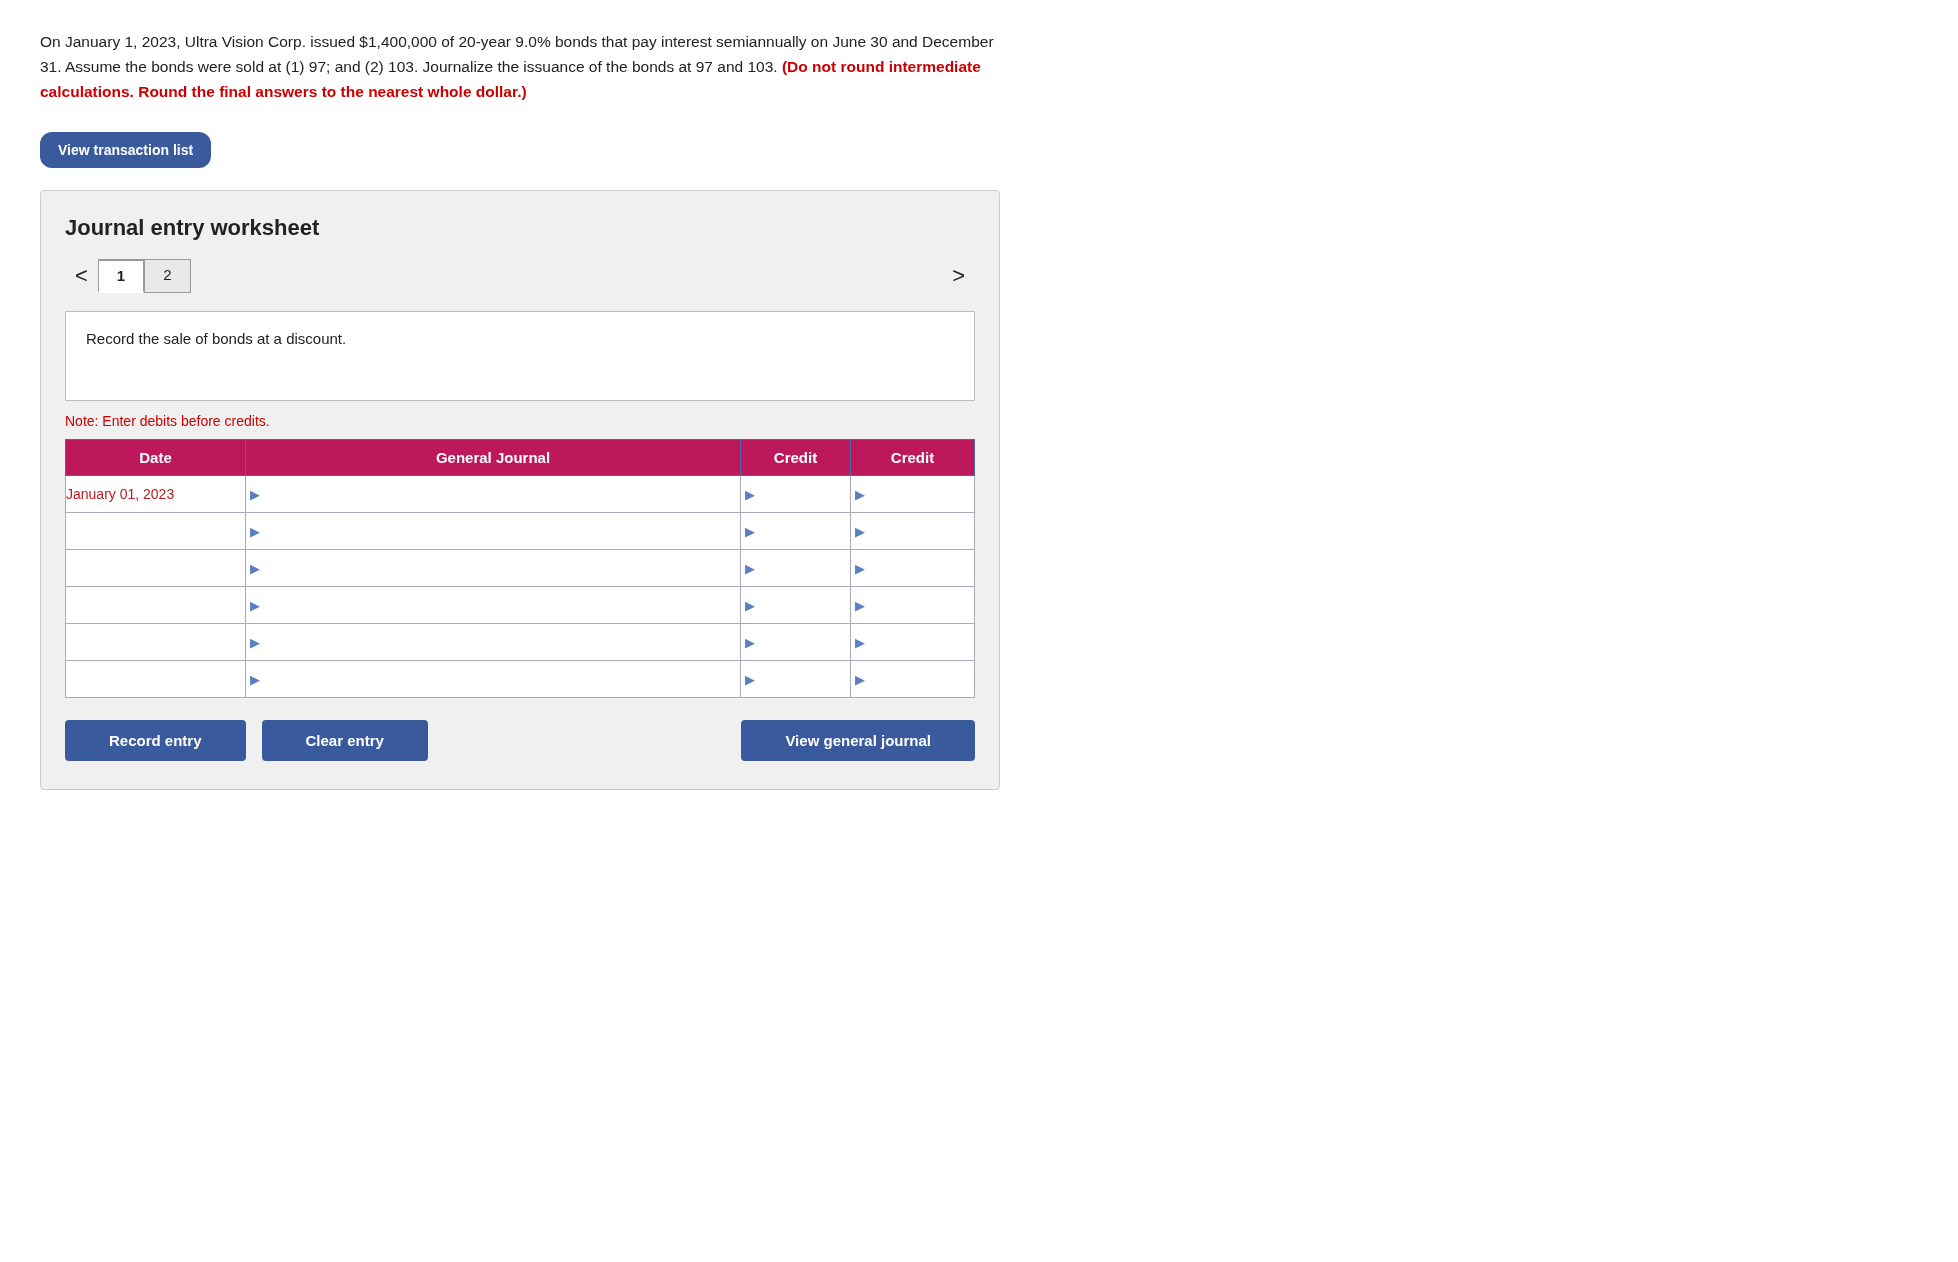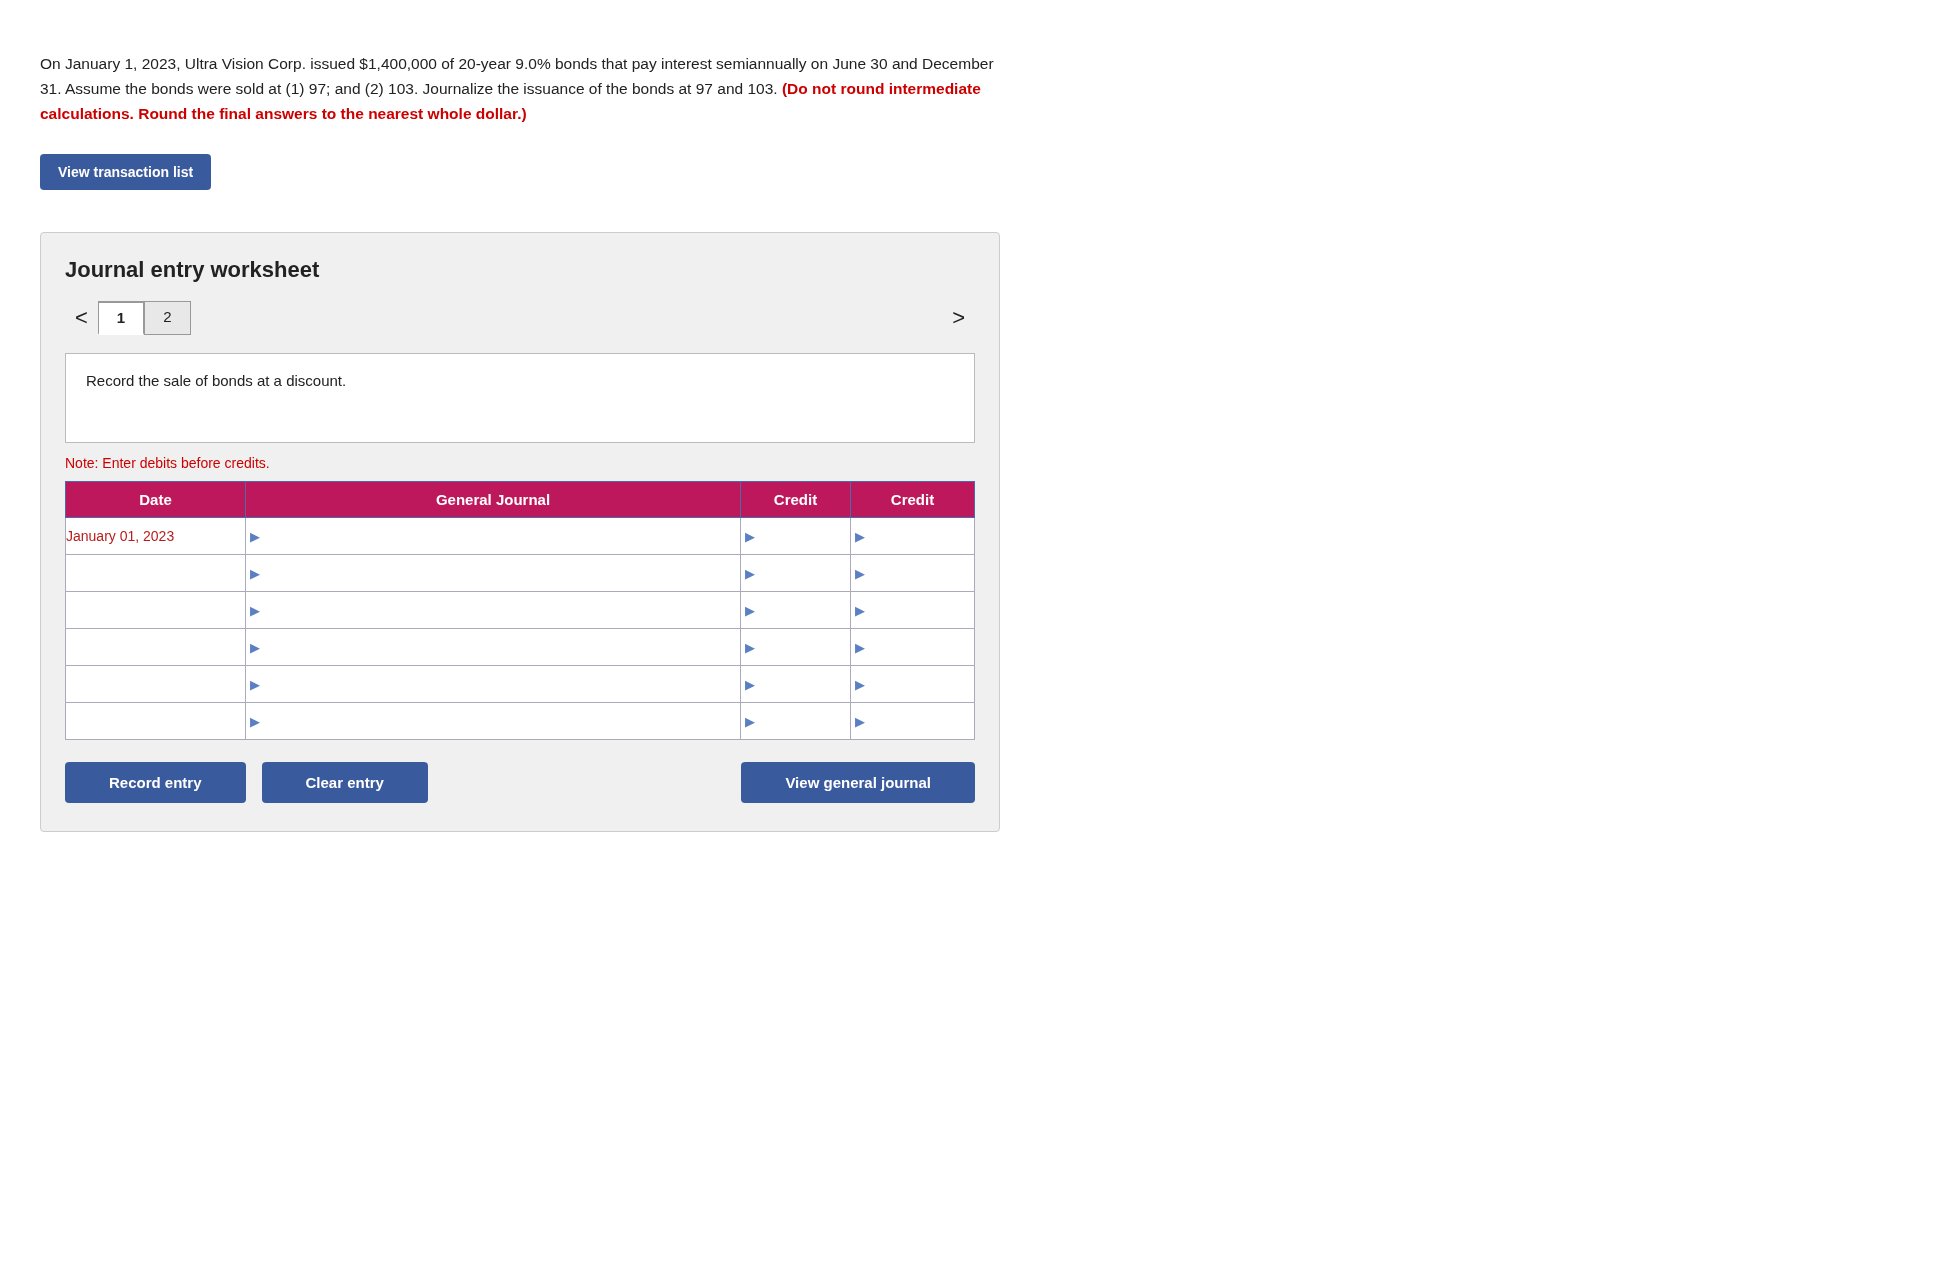--- a/index.html
+++ b/index.html
@@ -8,45 +8,43 @@
       font-size: 16px;
       background: #fff;
       color: #222;
       padding: 30px 40px;
     }
     .problem-text {
       font-size: 15.5px;
       line-height: 1.6;
       max-width: 960px;
       margin-bottom: 28px;
-      margin-top: 22px;
     }
     .problem-text .highlight {
       color: #cc0000;
       font-weight: bold;
     }
     .view-transaction-btn {
       display: inline-block;
       background: #3a5a9e;
       color: #fff;
       font-size: 14px;
       font-weight: bold;
       padding: 10px 18px;
       border: none;
-      border-radius: 4px;
+      border-radius: 12px;
       cursor: pointer;
       margin-bottom: 22px;
     }
     .worksheet-container {
       background: #f0f0f0;
       border: 1px solid #ccc;
       border-radius: 4px;
       padding: 24px 24px 28px 24px;
       max-width: 960px;
-      margin-top: 20px;
     }
     .worksheet-title {
       font-size: 22px;
       font-weight: bold;
       margin-bottom: 18px;
     }
     .tabs-row {
       display: flex;
       align-items: stretch;
       margin-bottom: 18px;

